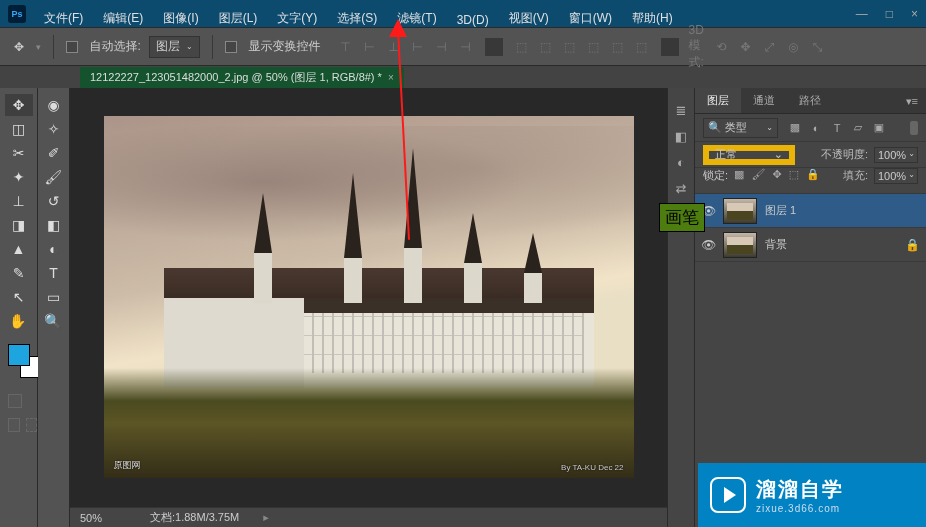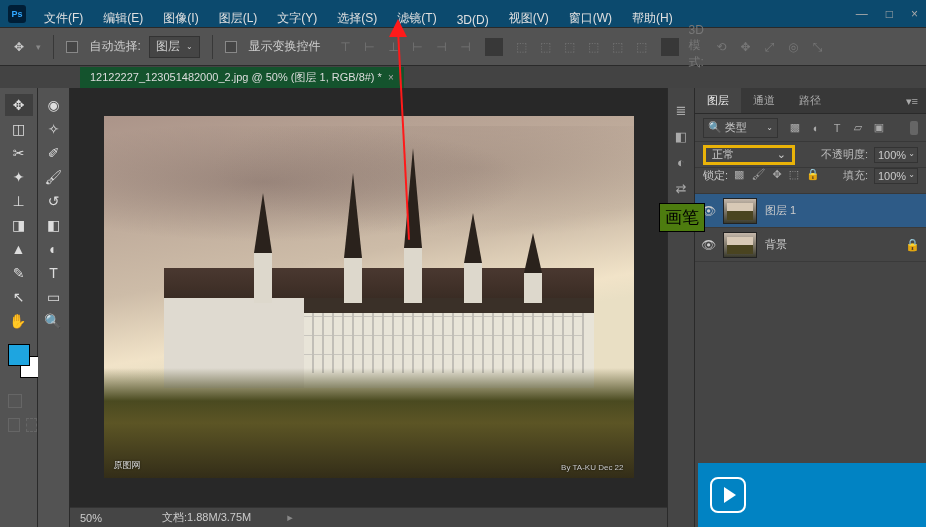--- a/index.html
+++ b/index.html
@@ -48,38 +48,38 @@
 .spire{width:0;height:0;border-left:9px solid transparent;border-right:9px solid transparent;position:absolute;bottom:100%}
 .t1{left:90px;height:50px}.t1 .spire{border-bottom:60px solid #2a221c}
 .t2{left:180px;height:45px}.t2 .spire{border-bottom:85px solid #2a221c}
 .t3{left:240px;height:55px}.t3 .spire{border-bottom:100px solid #2a221c}
 .t4{left:300px;height:40px}.t4 .spire{border-bottom:50px solid #2a221c}
 .t5{left:360px;height:30px}.t5 .spire{border-bottom:40px solid #2a221c}
 .windows{position:absolute;bottom:15px;left:10px;right:10px;height:60px;background:repeating-linear-gradient(90deg,transparent 0 8px,#888 8px 10px),repeating-linear-gradient(0deg,transparent 0 18px,#999 18px 19px);opacity:.4}
 .watermark{position:absolute;bottom:6px;left:10px;font-size:9px;color:#ddd;text-shadow:0 0 2px #000}
 .watermark2{position:absolute;bottom:6px;right:10px;font-size:8px;color:#ccc;text-shadow:0 0 2px #000}
 
-.status{position:absolute;left:70px;right:259px;bottom:0;height:20px;background:#454545;display:flex;align-items:center;padding:0 10px;font-size:11px;gap:32px;border-top:1px solid #333}
+.status{position:absolute;left:70px;right:259px;bottom:0;height:20px;background:#454545;display:flex;align-items:center;padding:0 10px;font-size:11px;gap:20px;border-top:1px solid #333}
 .status .zoom{width:50px}
 
 .rightdock{position:absolute;right:0;top:0;bottom:0;width:259px;display:flex}
 .dockstrip{width:28px;background:#454545;border-left:1px solid #2a2a2a;border-right:1px solid #2a2a2a;padding-top:6px}
 .dockstrip div{width:20px;height:20px;margin:6px auto;color:#aaa;display:flex;align-items:center;justify-content:center;font-size:13px}
 .panels{flex:1;background:#454545;display:flex;flex-direction:column}
 .paneltabs{height:26px;display:flex;align-items:flex-end;background:#383838;border-bottom:1px solid #2a2a2a}
 .ptab{padding:5px 12px;font-size:11px;color:#aaa}
 .ptab.active{background:#454545;color:#eee}
 .ptab.menu{margin-left:auto;padding:5px 8px}
 .filterrow{height:28px;display:flex;align-items:center;padding:0 8px;gap:6px;border-bottom:1px solid #383838}
 .filterrow .dd{flex:0 0 75px;display:flex;align-items:center;background:#454545;border:1px solid #333;padding:2px 4px;height:20px;font-size:11px}
 .filterrow .dd .caret{margin-left:auto;font-size:8px}
 .ficons{display:flex;gap:7px;margin-left:4px}
 .ficons span{width:14px;height:14px;display:inline-flex;align-items:center;justify-content:center;color:#aaa;font-size:11px}
 .blendrow{height:26px;display:flex;align-items:center;padding:0 8px;gap:6px;border-bottom:1px solid #383838}
-.blendrow .dd{flex:0 0 92px;display:flex;align-items:center;border:3px solid #eab308;padding:2px 6px;height:20px;font-size:11px}
+.blendrow .dd{flex:0 0 92px;display:flex;align-items:center;border:6px solid #eab308;padding:2px 6px;height:20px;font-size:11px}
 .oplabel{margin-left:auto;font-size:11px;color:#bbb}
 .opval{border:1px solid #333;padding:1px 3px;font-size:11px;width:44px;display:flex}
 .lockrow{height:26px;display:flex;align-items:flex-start;padding:0 8px;gap:6px;font-size:11px;border-bottom:1px solid #383838}
 .lockicons{display:flex;gap:7px}
 .lockicons span{color:#aaa;font-size:11px}
 .layers{flex:1;overflow:auto}
 .layer{height:34px;display:flex;align-items:center;padding:0 6px;gap:8px;border-bottom:1px solid #3a3a3a}
 .layer.active{background:#2e5b87}
 .eye{width:14px;text-align:center;color:#ccc}
 .thumb{width:34px;height:26px;border:1px solid #222;background:linear-gradient(180deg,#c5b8ab 0%,#3a3a2c 100%);position:relative}
@@ -353,16 +353,20 @@
         </div>
       </div>
     </div>
   </div>
 </div>
 
 <div class="tooltip">画笔</div>
 
 <div class="brand">
   <div class="brandlogo"></div>
+  <div class="brandtext">
+    <div class="big">溜溜自学</div>
+    <div class="small">zixue.3d66.com</div>
+  </div>
 </div>
 
 <div class="arrowhead"></div>
 <div class="arrow"></div>
 
 </body></html>

